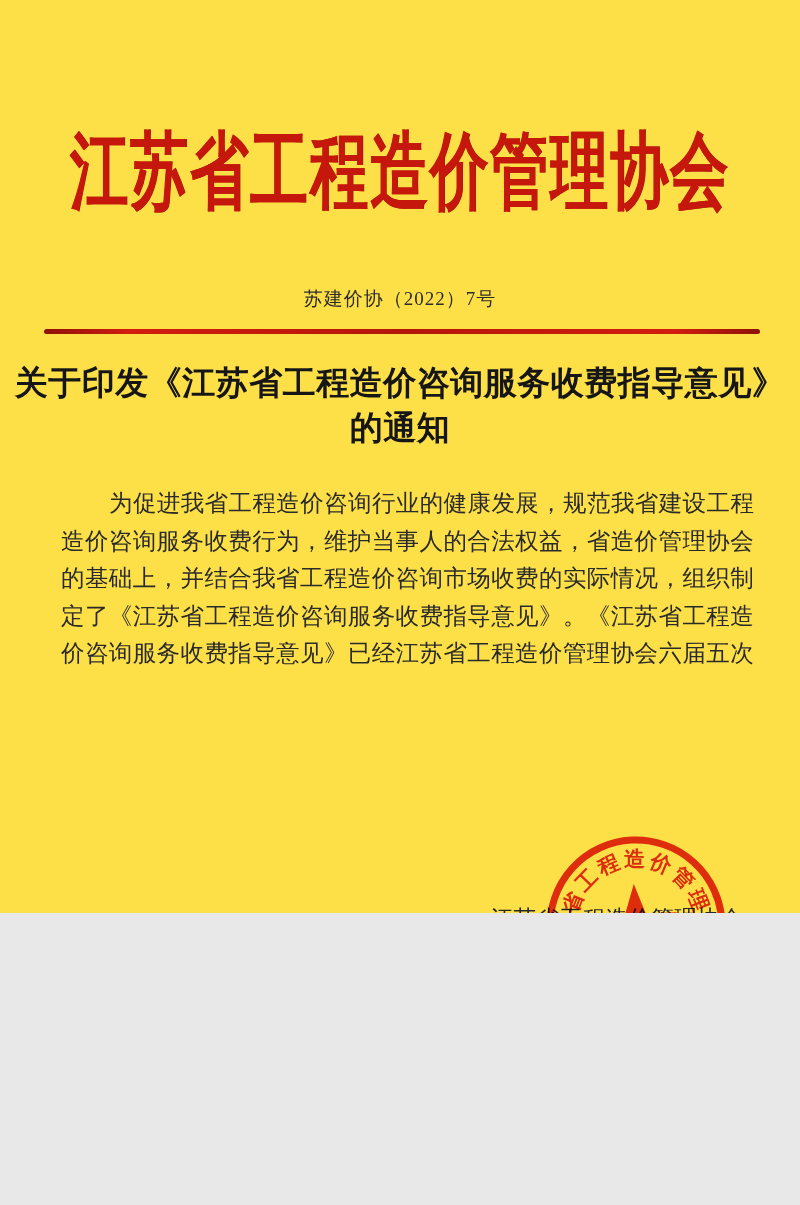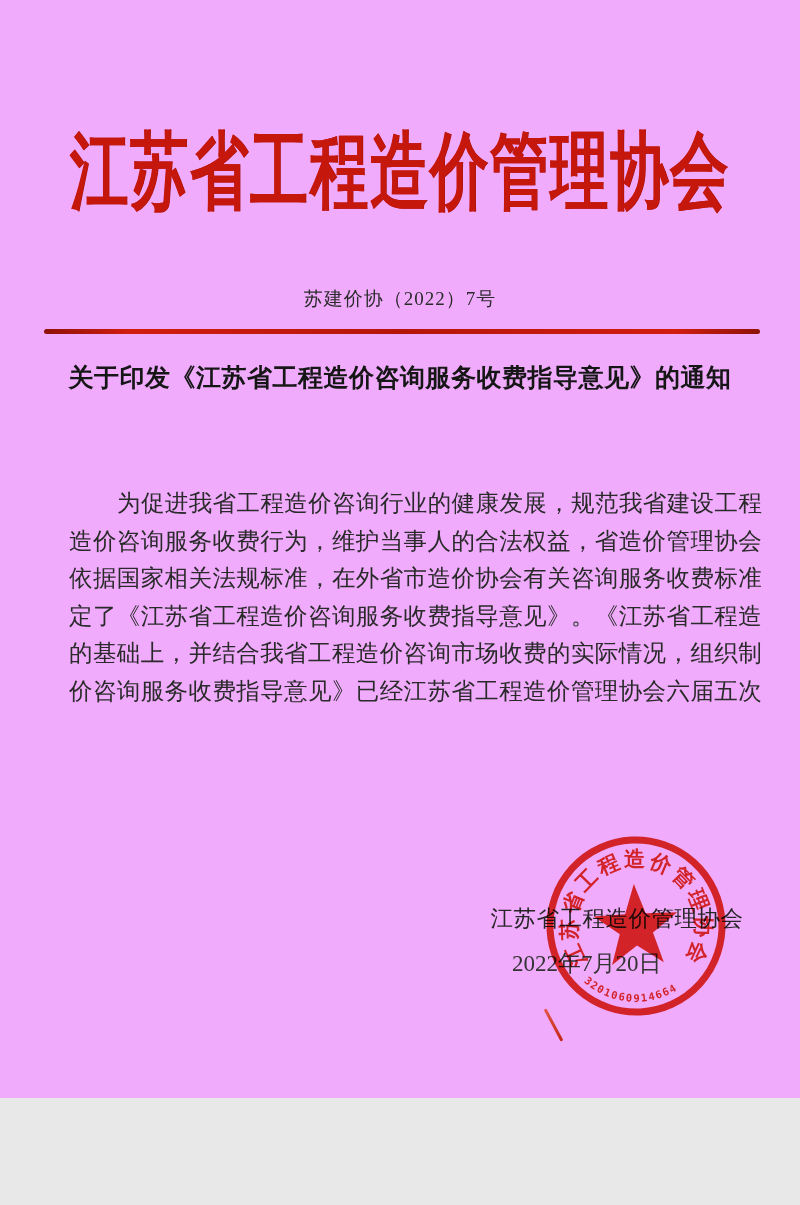--- a/index.html
+++ b/index.html
@@ -3,23 +3,23 @@
 <meta charset="utf-8">
 <style>
   html,body{margin:0;padding:0;}
   body{
     background:#e8e8e8;
     font-family:"Liberation Serif","DejaVu Serif",serif;
   }
   .page{
     position:relative;
     width:800px;
-    height:1098px;
+    height:913px;
     margin:0 auto;
-    background:#f0abfc;
+    background:#fde047;
     overflow:hidden;
     color:#262626;
   }
   .org-title{
     position:absolute;
     top:127px; left:0; width:100%;
     text-align:center;
     font-size:58px;
     line-height:62px;
     font-weight:bold;
@@ -42,21 +42,21 @@
     position:absolute;
     top:329px; left:44px;
     width:716px; height:5px;
     border-radius:3px;
     background:linear-gradient(to right,#8e1208,#d21d10 12%,#b5160a 50%,#d21d10 88%,#8e1208);
   }
   .notice-title{
     position:absolute;
     top:361px; left:0; width:100%;
     text-align:center;
-    font-size:25px;
+    font-size:33px;
     font-weight:bold;
     color:#161616;
     letter-spacing:0.5px;
   }
   .salutation{
     position:absolute;
     top:447px; left:61px;
     font-size:23px;
     letter-spacing:0.5px;
     white-space:nowrap;
@@ -66,21 +66,20 @@
     top:485px; left:61px;
     width:684px;
     font-size:23.5px;
     letter-spacing:0.4px;
     color:#2a2a2a;
   }
   .body-paragraph .line{
     height:37.6px;
     line-height:37.6px;
     white-space:nowrap;
-    margin-left:8px;
   }
   .body-paragraph .line.indent{ text-indent:48px; }
   .attachment{
     position:absolute;
     top:781px; left:61px;
     font-size:23px;
     letter-spacing:0.5px;
     text-indent:48px;
     white-space:nowrap;
   }
@@ -147,23 +146,22 @@
   <div class="doc-number">苏建价协（2022）7号</div>
 
   <div class="red-rule"></div>
 
   <div class="notice-title">关于印发《江苏省工程造价咨询服务收费指导意见》的通知</div>
 
 
   <div class="body-paragraph">
     <div class="line indent">为促进我省工程造价咨询行业的健康发展，规范我省建设工程</div>
     <div class="line">造价咨询服务收费行为，维护当事人的合法权益，省造价管理协会</div>
-    <div class="line">依据国家相关法规标准，在外省市造价协会有关咨询服务收费标准</div>
+    <div class="line">的基础上，并结合我省工程造价咨询市场收费的实际情况，组织制</div>
     <div class="line">定了《江苏省工程造价咨询服务收费指导意见》。《江苏省工程造</div>
-    <div class="line">的基础上，并结合我省工程造价咨询市场收费的实际情况，组织制</div>
     <div class="line">价咨询服务收费指导意见》已经江苏省工程造价管理协会六届五次</div>
   </div>
 
 
   <div class="sig-name">江苏省工程造价管理协会</div>
   <div class="sig-date">2022年7月20日</div>
 
   <svg class="seal" viewBox="0 0 200 200" xmlns="http://www.w3.org/2000/svg">
     <circle cx="100" cy="100" r="86" fill="none" stroke="#dd2318" stroke-width="7"></circle>
     <defs>

